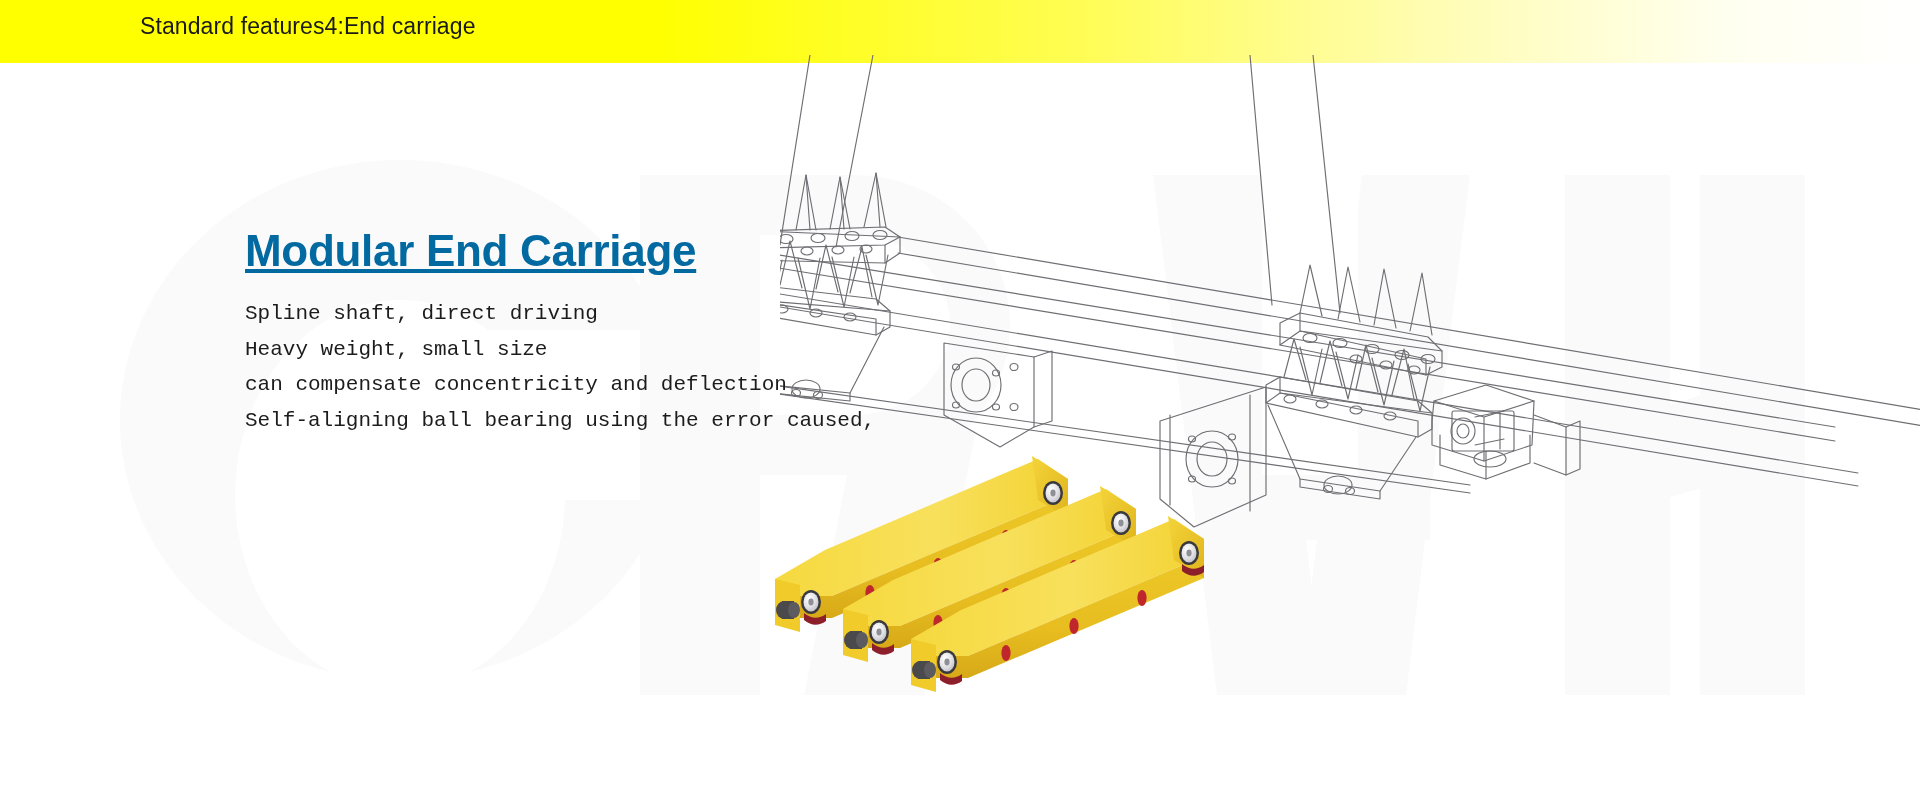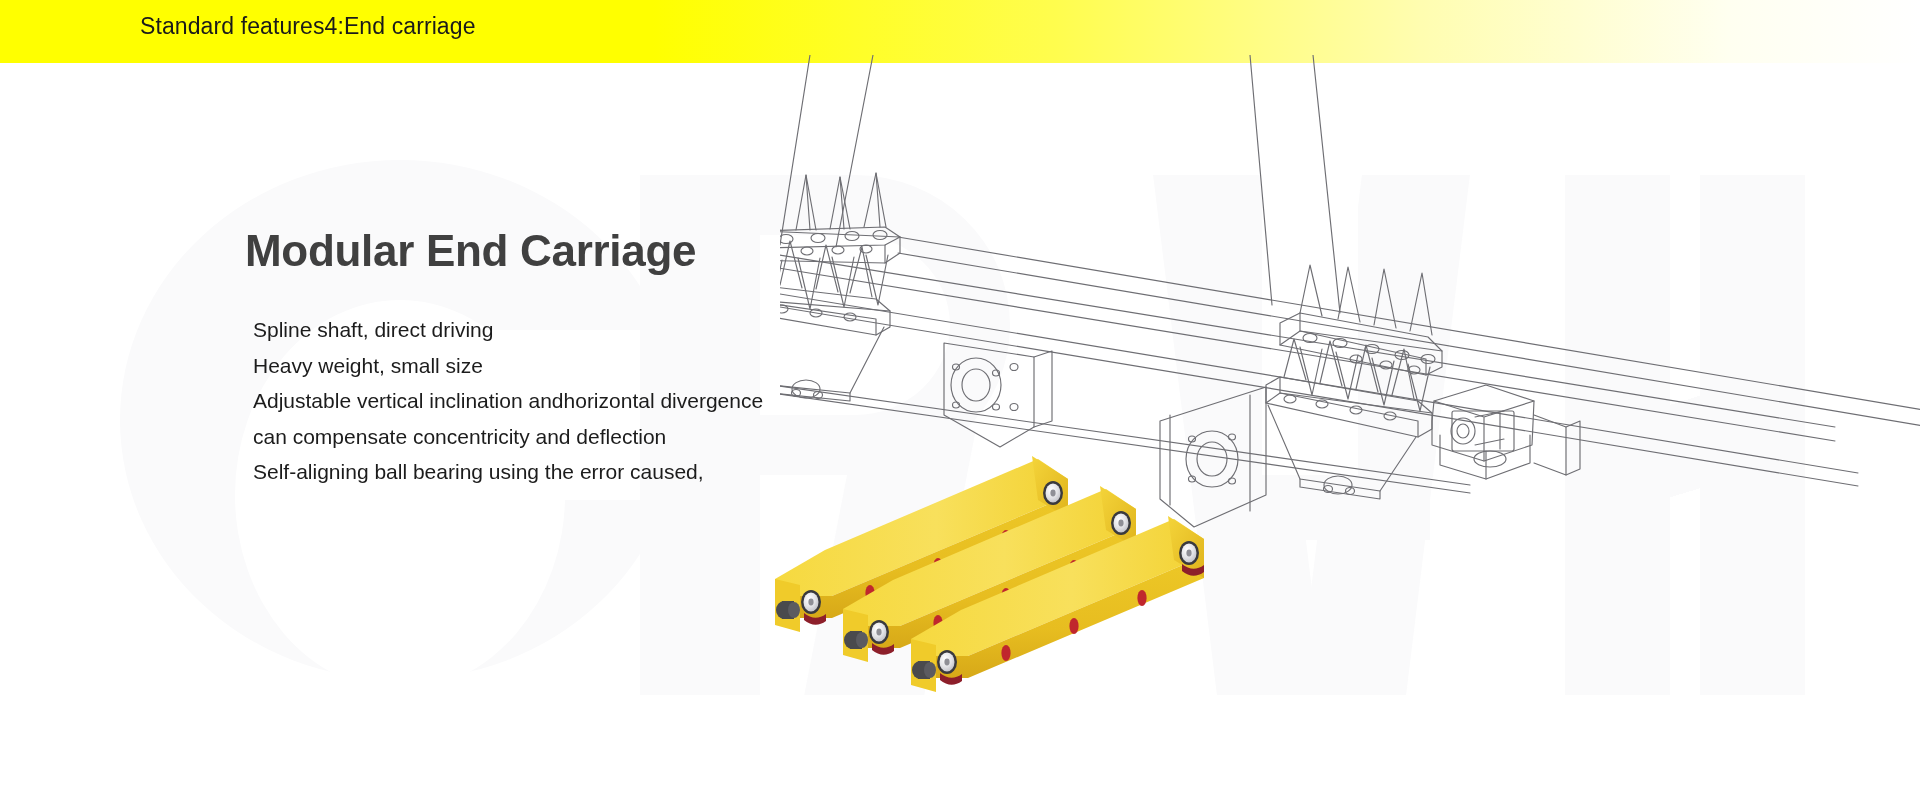--- a/index.html
+++ b/index.html
@@ -178,30 +178,32 @@
   .text-block {
     position: absolute;
     left: 245px;
     top: 228px;
     width: 800px;
     z-index: 5;
   }
   .main-title {
     font-size: 44px;
     font-weight: bold;
-    color: #404040;
+    color: #0369a1;
     letter-spacing: -0.3px;
-    margin: 0 0 38px 0;
+    margin: 0 0 22px 0;
     line-height: 1.05;
     white-space: nowrap;
+    text-decoration: underline;
   }
   .feature-list {
     list-style: none;
-    margin: 8px;
+    margin: 0;
     padding: 0;
+    font-family: Liberation Mono, monospace;
   }
   .feature-list li {
     font-size: 21px;
     color: #1c1c1c;
     line-height: 35.5px;
     white-space: nowrap;
   }
 
   
   .line-art {
@@ -501,19 +503,18 @@
 
   <div class="header-bar">
     <div class="header-title">Standard features4:End carriage</div>
   </div>
 
   <div class="text-block">
     <h1 class="main-title">Modular End Carriage</h1>
     <ul class="feature-list">
       <li>Spline shaft, direct driving</li>
       <li>Heavy weight, small size</li>
-      <li>Adjustable vertical inclination andhorizontal divergence</li>
       <li>can compensate concentricity and deflection</li>
       <li>Self-aligning ball bearing using the error caused,</li>
     </ul>
   </div>
 
 </div>
 
 </body></html>

